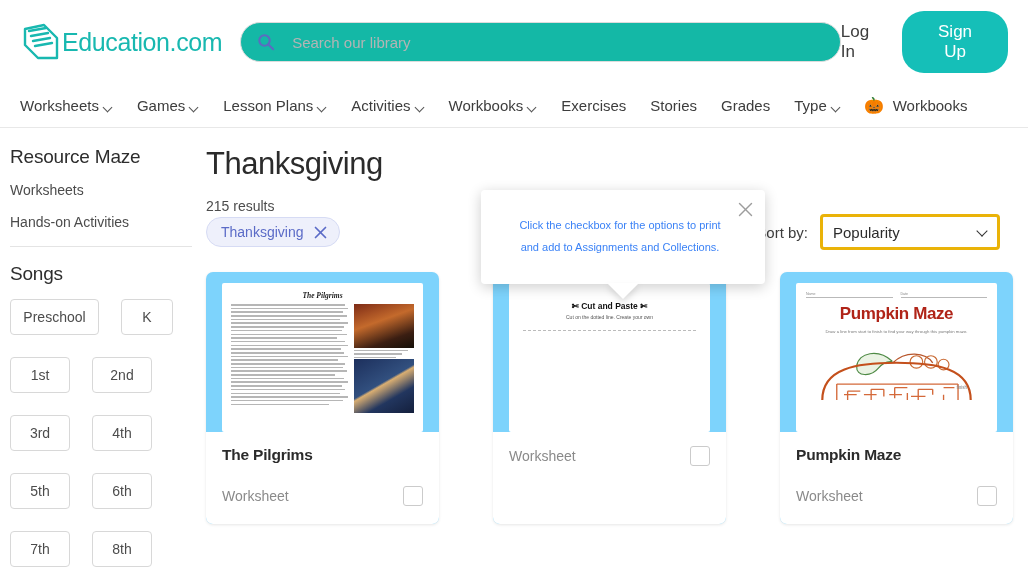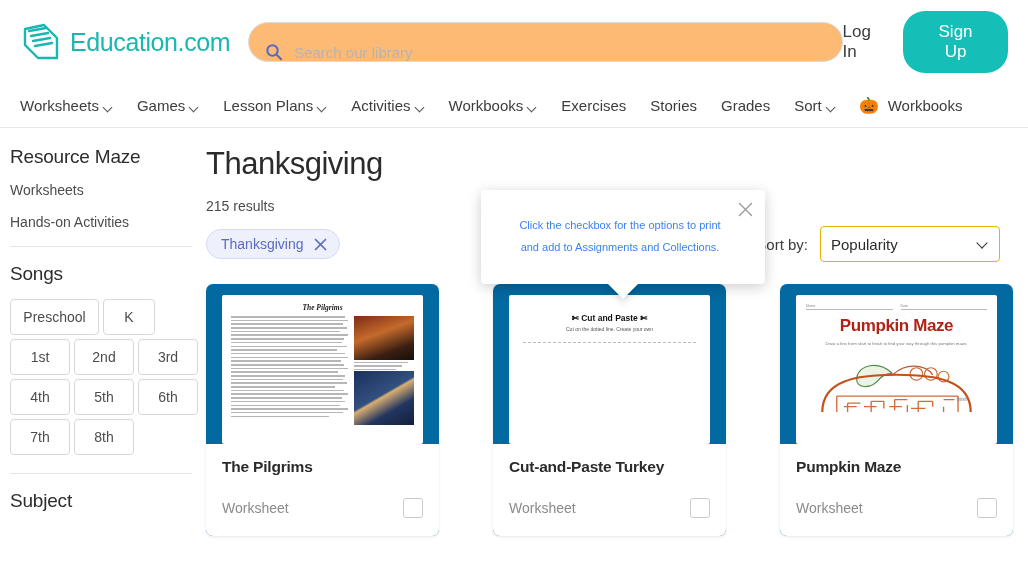--- a/index.html
+++ b/index.html
@@ -19,41 +19,41 @@
     height: 84px;
     display: flex;
     align-items: center;
     padding: 0 20px;
     background: #ffffff;
   }
 
   .logo-wrap {
     display: flex;
     align-items: center;
-    gap: 8px;
     cursor: pointer;
   }
   .logo-mark { width: 42px; height: 42px; flex: 0 0 42px; }
   .logo-text {
     font-size: 25px;
     color: #18b8b0;
     letter-spacing: -0.4px;
     font-weight: 400;
   }
 
   .search-box {
     margin-left: 18px;
     width: 616px;
     height: 40px;
     border: 1px solid #dcdcdc;
     border-radius: 22px;
     display: flex;
-    align-items: flex-end;
+    align-items: center;
     padding: 0 16px;
-    background: #fdba74;
+    background: #14b8a6;
+    gap: 6px;
   }
   .search-icon { flex: 0 0 18px; width: 18px; height: 18px; margin-right: 11px; }
   .search-input {
     border: none;
     outline: none;
     flex: 1;
     font-size: 15px;
     font-family: "Liberation Sans", sans-serif;
     color: #444;
     background: transparent;
@@ -143,21 +143,21 @@
     margin-bottom: 16px;
     cursor: pointer;
   }
   .divider {
     border-top: 1px solid #e4e4e4;
     margin: 6px 8px 16px 0;
   }
   .chip-grid {
     display: flex;
     flex-wrap: wrap;
-    gap: 4px;
+    gap: 22px;
     width: 190px;
   }
   .chip {
     border: 1px solid #d8d8d8;
     border-radius: 4px;
     font-size: 14px;
     color: #4c4c4c;
     height: 36px;
     display: flex;
     align-items: center;
@@ -180,21 +180,21 @@
   .page-title {
     font-size: 31px;
     color: #2b2b2b;
     font-weight: 400;
     letter-spacing: -0.5px;
     margin-bottom: 16px;
   }
   .results-count {
     font-size: 14px;
     color: #4c4c4c;
-    margin-bottom: 12px;
+    margin-bottom: 0;
   }
 
   .toolbar-row {
     display: flex;
     align-items: center;
     margin-bottom: 22px;
     padding-right: 28px;
   }
   .filter-pill {
     display: inline-flex;
@@ -213,21 +213,21 @@
   .sort-wrap {
     margin-left: auto;
     display: flex;
     align-items: center;
     gap: 12px;
   }
   .sort-label { font-size: 15px; color: #3d3d3d; }
   .sort-select {
     width: 180px;
     height: 36px;
-    border: 1px solid #eab308;
+    border: 3px solid #eab308;
     border-radius: 4px;
     font-size: 15px;
     color: #2b2b2b;
     padding: 0 10px;
     background: #fff;
     font-family: "Liberation Sans", sans-serif;
     cursor: pointer;
     appearance: none;
     -webkit-appearance: none;
   }
@@ -242,21 +242,21 @@
     pointer-events: none;
   }
 
   
   .card-grid {
     display: grid;
     grid-template-columns: repeat(3, 233px);
     gap: 54px 54px;
   }
   .card {
-    background: #0369a1;
+    background: #7dd3fc;
     border-radius: 7px;
     overflow: hidden;
     box-shadow: 0 1px 3px rgba(0,0,0,0.10);
     height: 252px;
     cursor: pointer;
     position: relative;
   }
   .card-thumb {
     height: 160px;
     padding: 11px 16px 0 16px;
@@ -437,21 +437,21 @@
   <div class="nav-item">
     <span>Exercises</span>
   </div>
   <div class="nav-item">
     <span>Stories</span>
   </div>
   <div class="nav-item">
     <span>Grades</span>
   </div>
   <div class="nav-item">
-    <span>Sort</span>
+    <span>Type</span>
     <i class="caret"></i>
   </div>
   <div class="nav-item">
     <span class="pumpkin-icon">🎃</span>
     <span>Workbooks</span>
   </div>
 </div>
 
 <div class="page">
 
@@ -572,21 +572,20 @@
             <div class="cp-title">
               <span>✄</span>
               <span>Cut and Paste</span>
               <span>✄</span>
             </div>
             <div class="cp-sub">Cut on the dotted line. Create your own</div>
             <div class="cp-dot-row"></div>
           </div>
         </div>
         <div class="card-body">
-          <div class="card-title">Cut-and-Paste Turkey</div>
           <div class="card-foot">
             <span class="card-type">Worksheet</span>
             <span class="card-check"></span>
           </div>
         </div>
       </div>
 
       <div class="card">
         <div class="card-thumb">
           <div class="thumb-page tn-maze">

